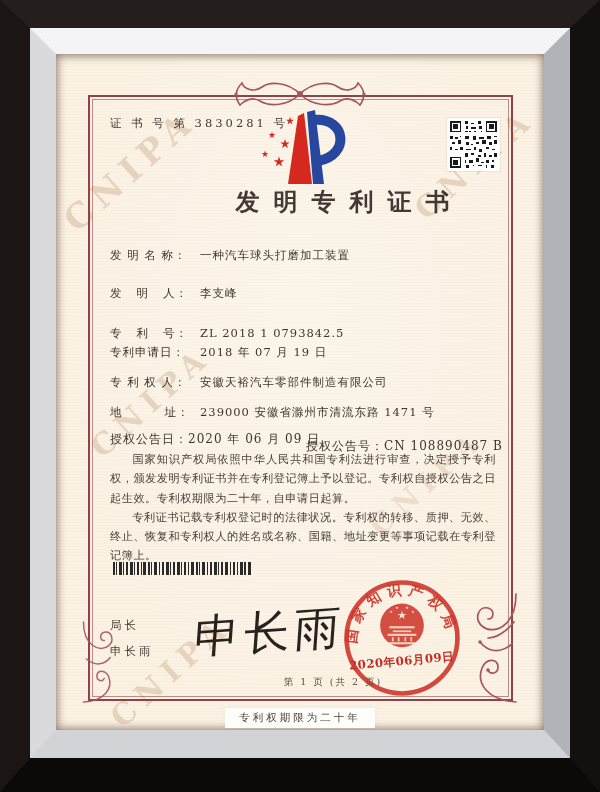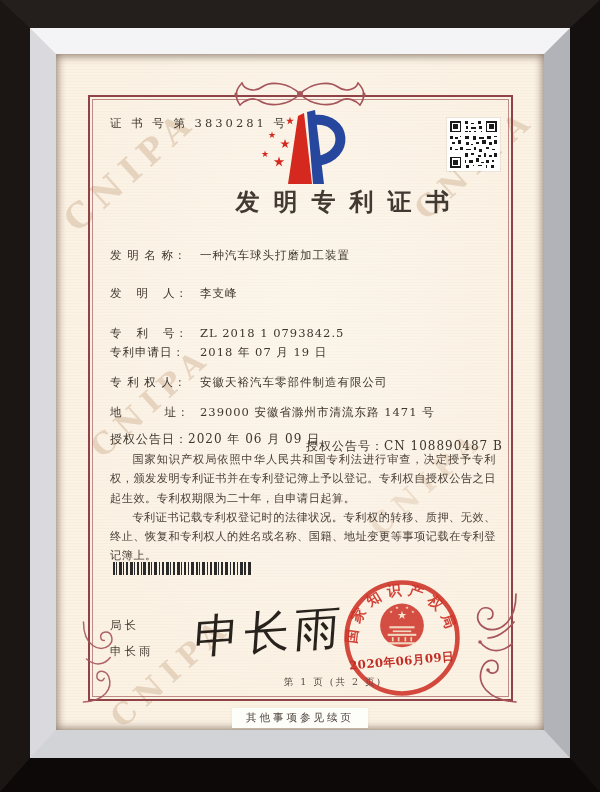--- a/index.html
+++ b/index.html
@@ -297,17 +297,17 @@
           <rect x="3" y="14" width="2" height="5"></rect>
             <rect x="10" y="14" width="2" height="5"></rect>
           <rect x="-16" y="20" width="32" height="2.5"></rect>
         </g>
       </g>
       <text x="75" y="107" text-anchor="middle" font-size="14" font-weight="bold" fill="#c3241c" letter-spacing="0.5" transform="rotate(-5 75 107)" font-family="DejaVu Serif, Liberation Serif, serif">2020年06月09日</text>
     </svg>
 
     <div class="page-footer">第 1 页 (共 2 页)</div>
     <div class="cont-note">
-      <span>其他事项参见续页</span>
+      <span>专利权期限为二十年</span>
     </div>
 
   </div>
 </div>
 
 </body></html>

